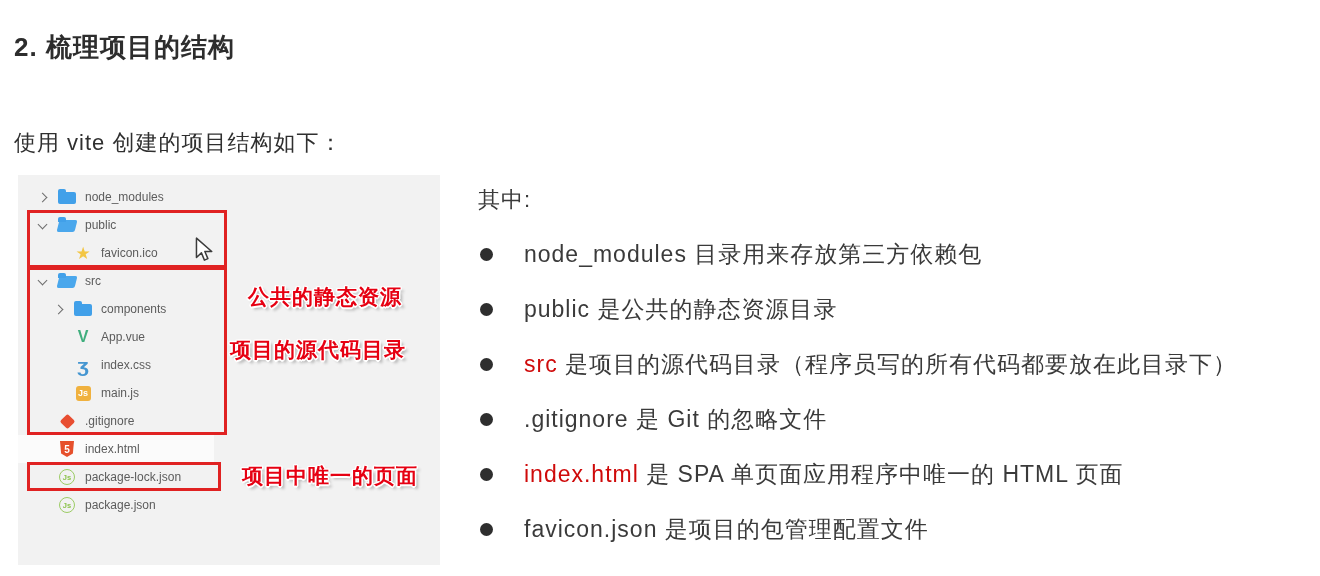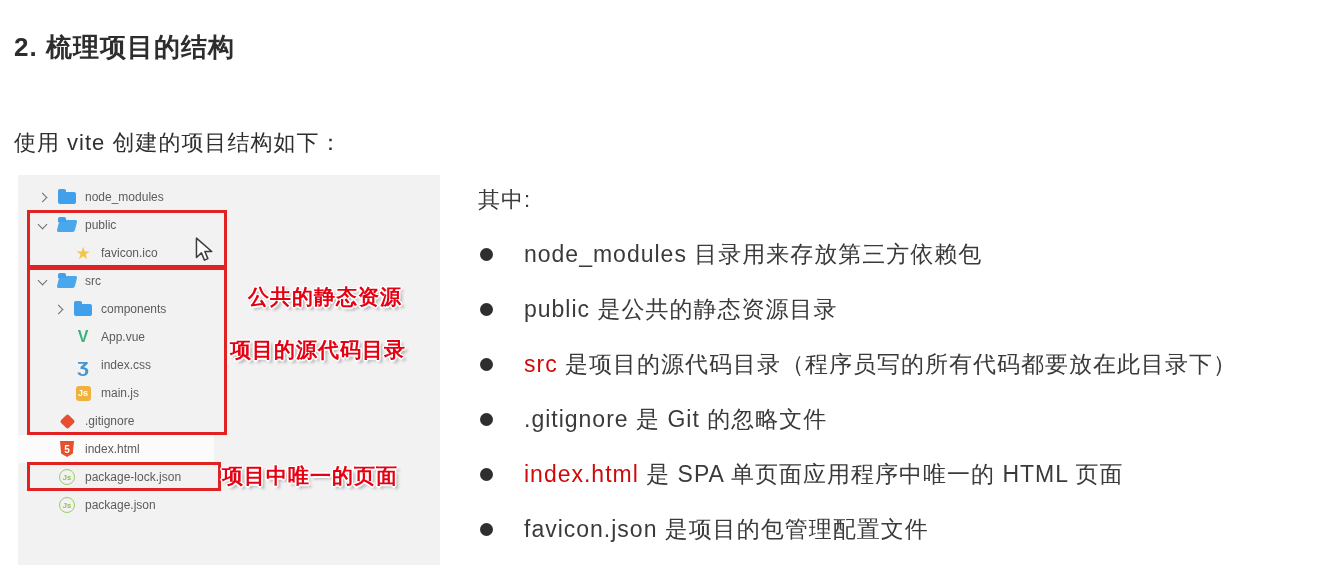--- a/index.html
+++ b/index.html
@@ -91,21 +91,21 @@
   .annotation {
     position:absolute; font-size:21px; font-weight:bold; color:#e60012;
     letter-spacing:1px; white-space:nowrap;
     text-shadow:
       -1.5px 0 #fff, 1.5px 0 #fff, 0 -1.5px #fff, 0 1.5px #fff,
       -1px -1px #fff, 1px 1px #fff, -1px 1px #fff, 1px -1px #fff,
       3px 3px 3px #ababab;
   }
   .ann1 { left:230px; top:68px;margin-top:40px; }
   .ann2 { left:212px; top:161px; }
-  .ann3 { left:204px; top:287px; }
+  .ann3 { left:224px; top:287px; }
 
   .cursor { position:absolute; left:173px; top:61px; width:26px; height:28px; }
 
   
   .aside { position:absolute; left:478px; top:186px; width:838px; }
   .aside-lead { font-size:22px; color:#3a3a3a; line-height:28px; letter-spacing:1px; }
   .bullets { list-style:none; margin:26px 0 0 0; padding:0; }
   .bullets li {
     position:relative; padding-left:46px; height:28px; line-height:28px;
     margin-bottom:27px; font-size:23px; color:#3a3a3a; letter-spacing:1px;

